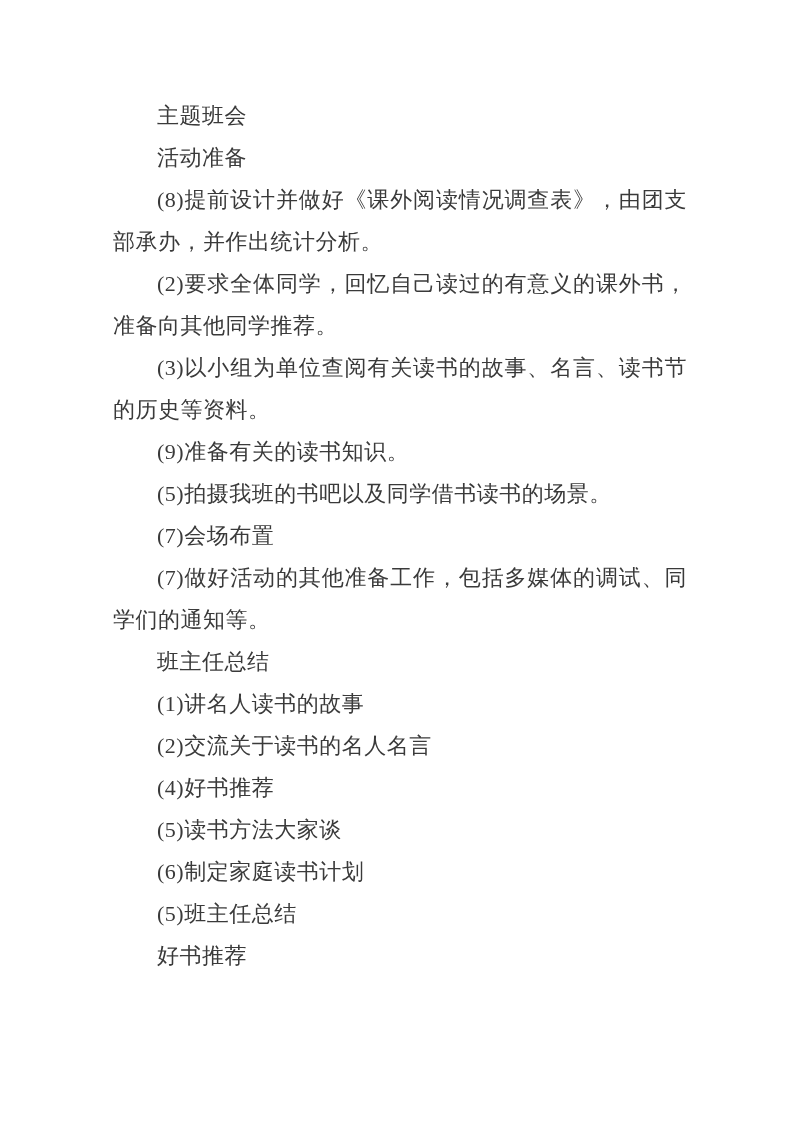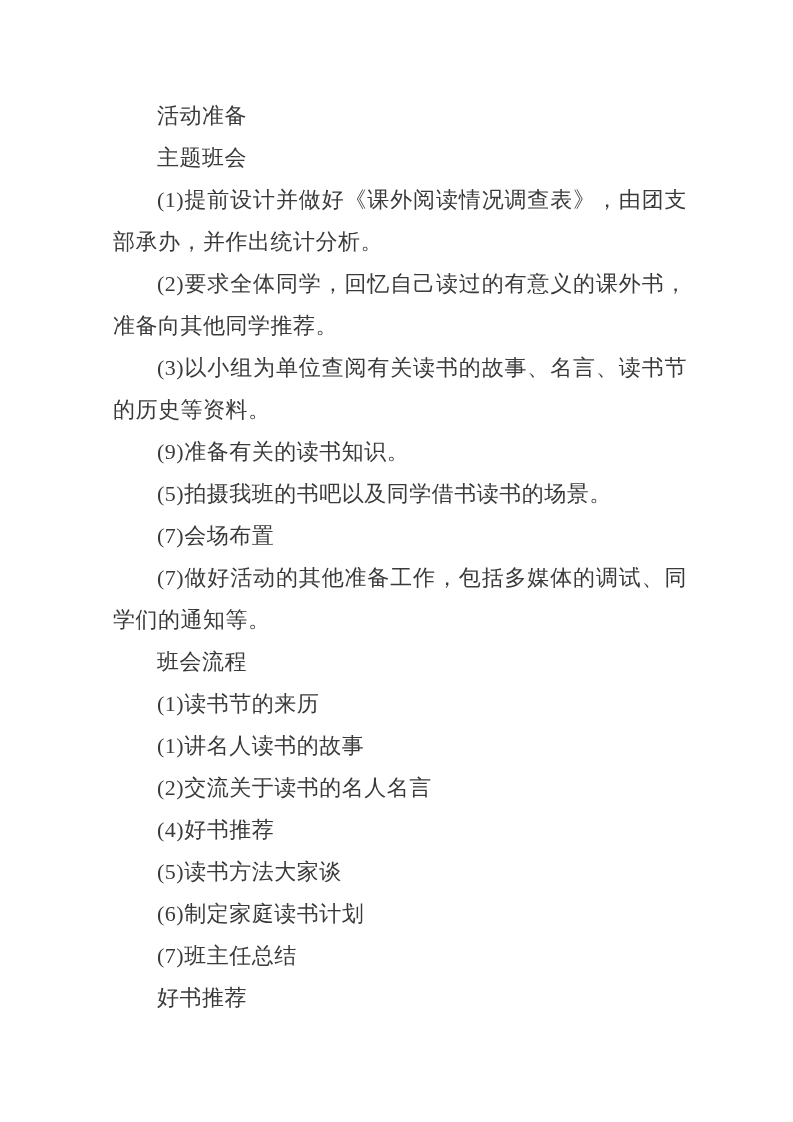--- a/index.html
+++ b/index.html
@@ -28,32 +28,31 @@
     text-indent: 2em;
     letter-spacing: 0.5px;
     word-break: break-all;
   }
 </style>
 </head>
 <body>
 
 <div class="page">
   <div class="doc" id="doc">
+      <p>主题班会</p>
       <p>活动准备</p>
-      <p>主题班会</p>
-      <p>(1)提前设计并做好《课外阅读情况调查表》，由团支部承办，并作出统计分析。</p>
+      <p>(8)提前设计并做好《课外阅读情况调查表》，由团支部承办，并作出统计分析。</p>
       <p>(2)要求全体同学，回忆自己读过的有意义的课外书，准备向其他同学推荐。</p>
       <p>(3)以小组为单位查阅有关读书的故事、名言、读书节的历史等资料。</p>
       <p>(9)准备有关的读书知识。</p>
       <p>(5)拍摄我班的书吧以及同学借书读书的场景。</p>
       <p>(7)会场布置</p>
       <p>(7)做好活动的其他准备工作，包括多媒体的调试、同学们的通知等。</p>
-      <p>班会流程</p>
-      <p>(1)读书节的来历</p>
+      <p>班主任总结</p>
       <p>(1)讲名人读书的故事</p>
       <p>(2)交流关于读书的名人名言</p>
       <p>(4)好书推荐</p>
       <p>(5)读书方法大家谈</p>
       <p>(6)制定家庭读书计划</p>
-      <p>(7)班主任总结</p>
+      <p>(5)班主任总结</p>
       <p>好书推荐</p>
     </div>
 </div>
 
 </body></html>

